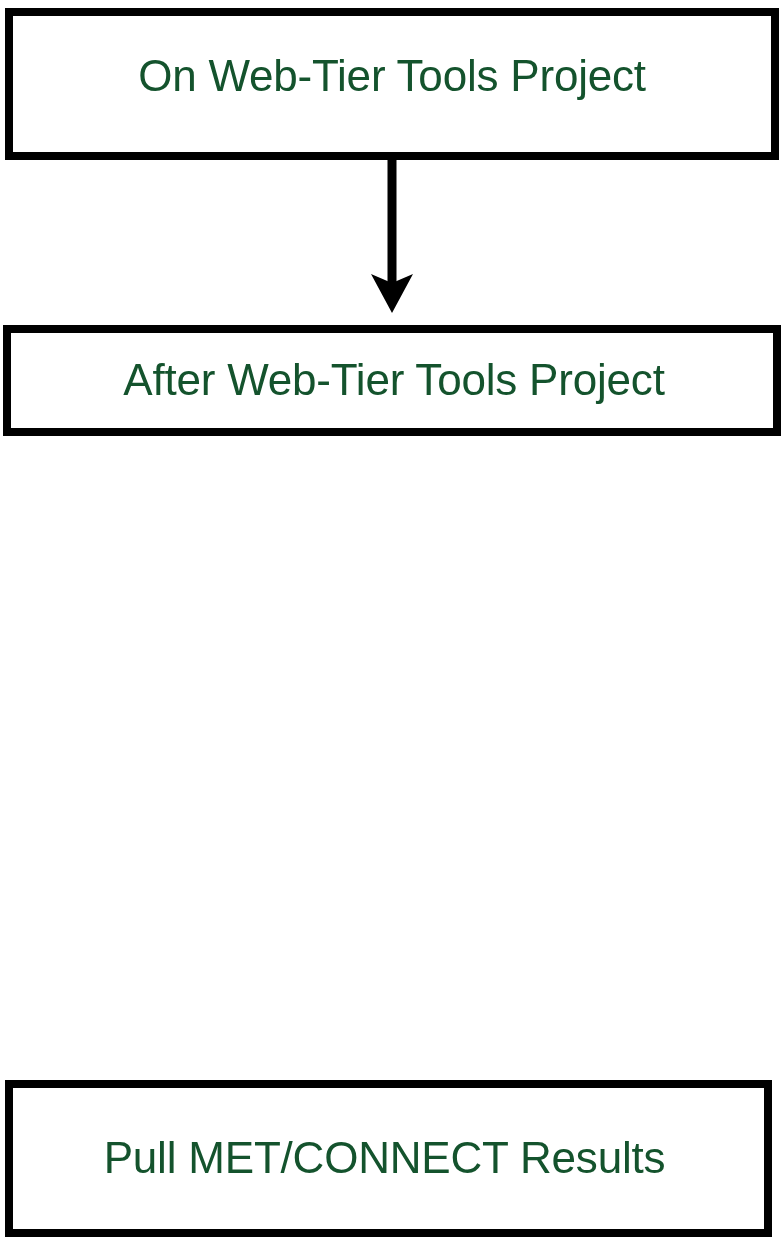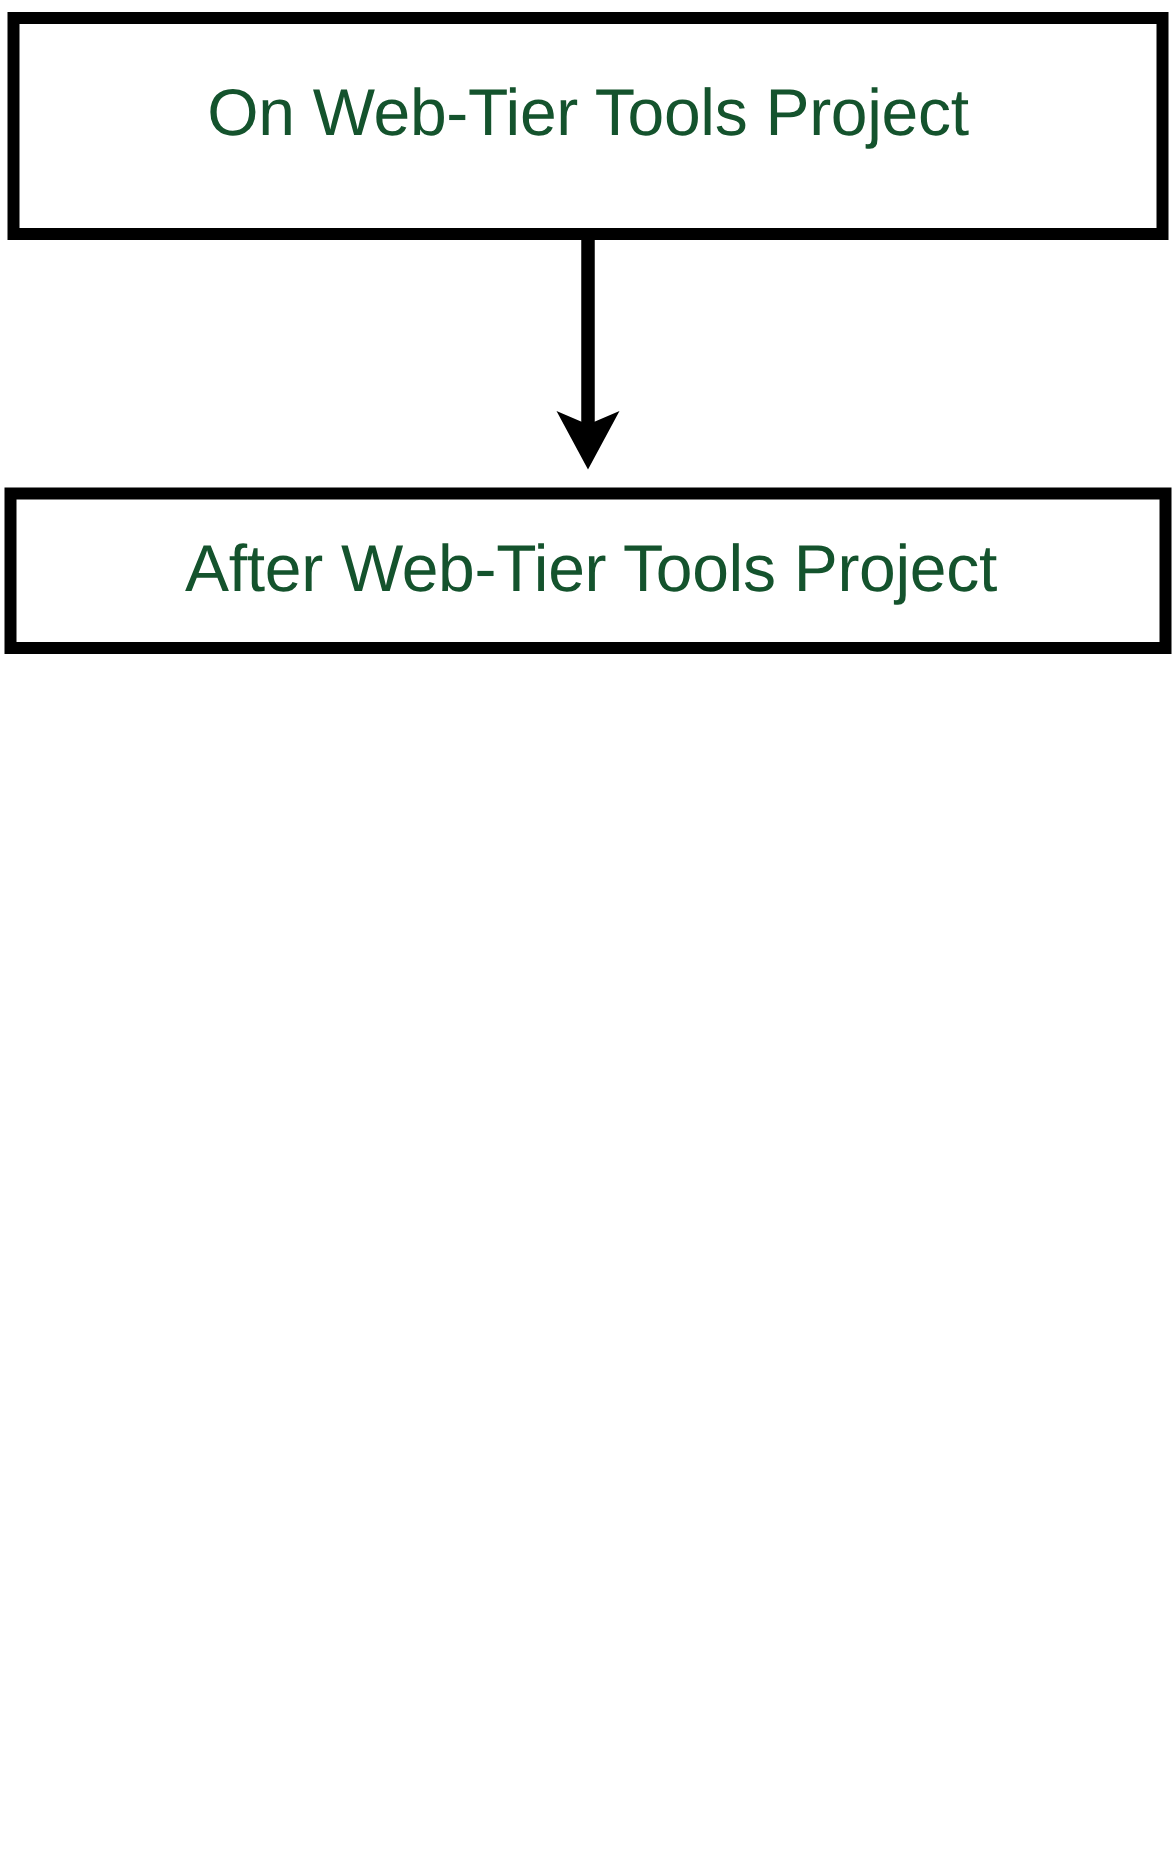--- a/index.html
+++ b/index.html
@@ -73,14 +73,17 @@
 
   <div class="node" id="node-on-web-tier">
     <span class="node-label">On Web-Tier Tools Project</span>
   </div>
 
   <div class="node" id="node-after-web-tier">
     <span class="node-label">After Web-Tier Tools Project</span>
   </div>
 
 
+  <div class="node" id="node-pull-met-connect">
+    <span class="node-label">Pull MET/CONNECT Results</span>
+  </div>
 
 </div>
 
 </body></html>

